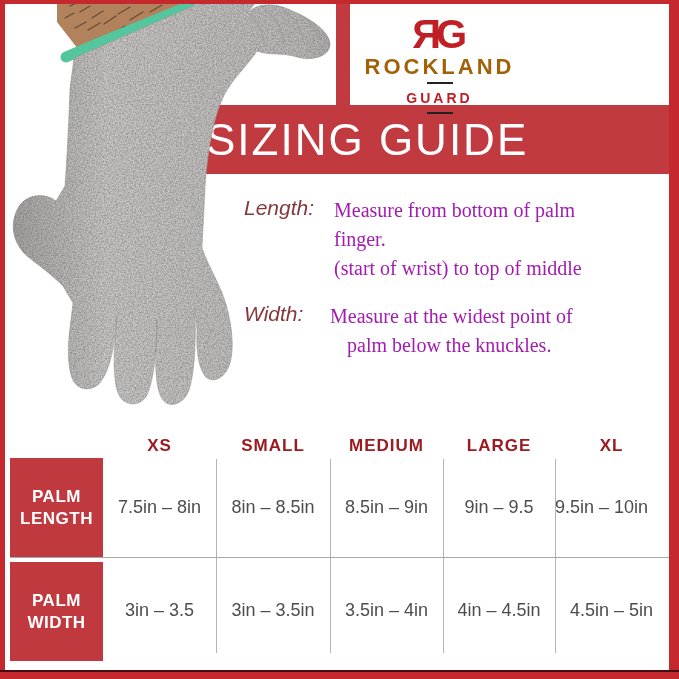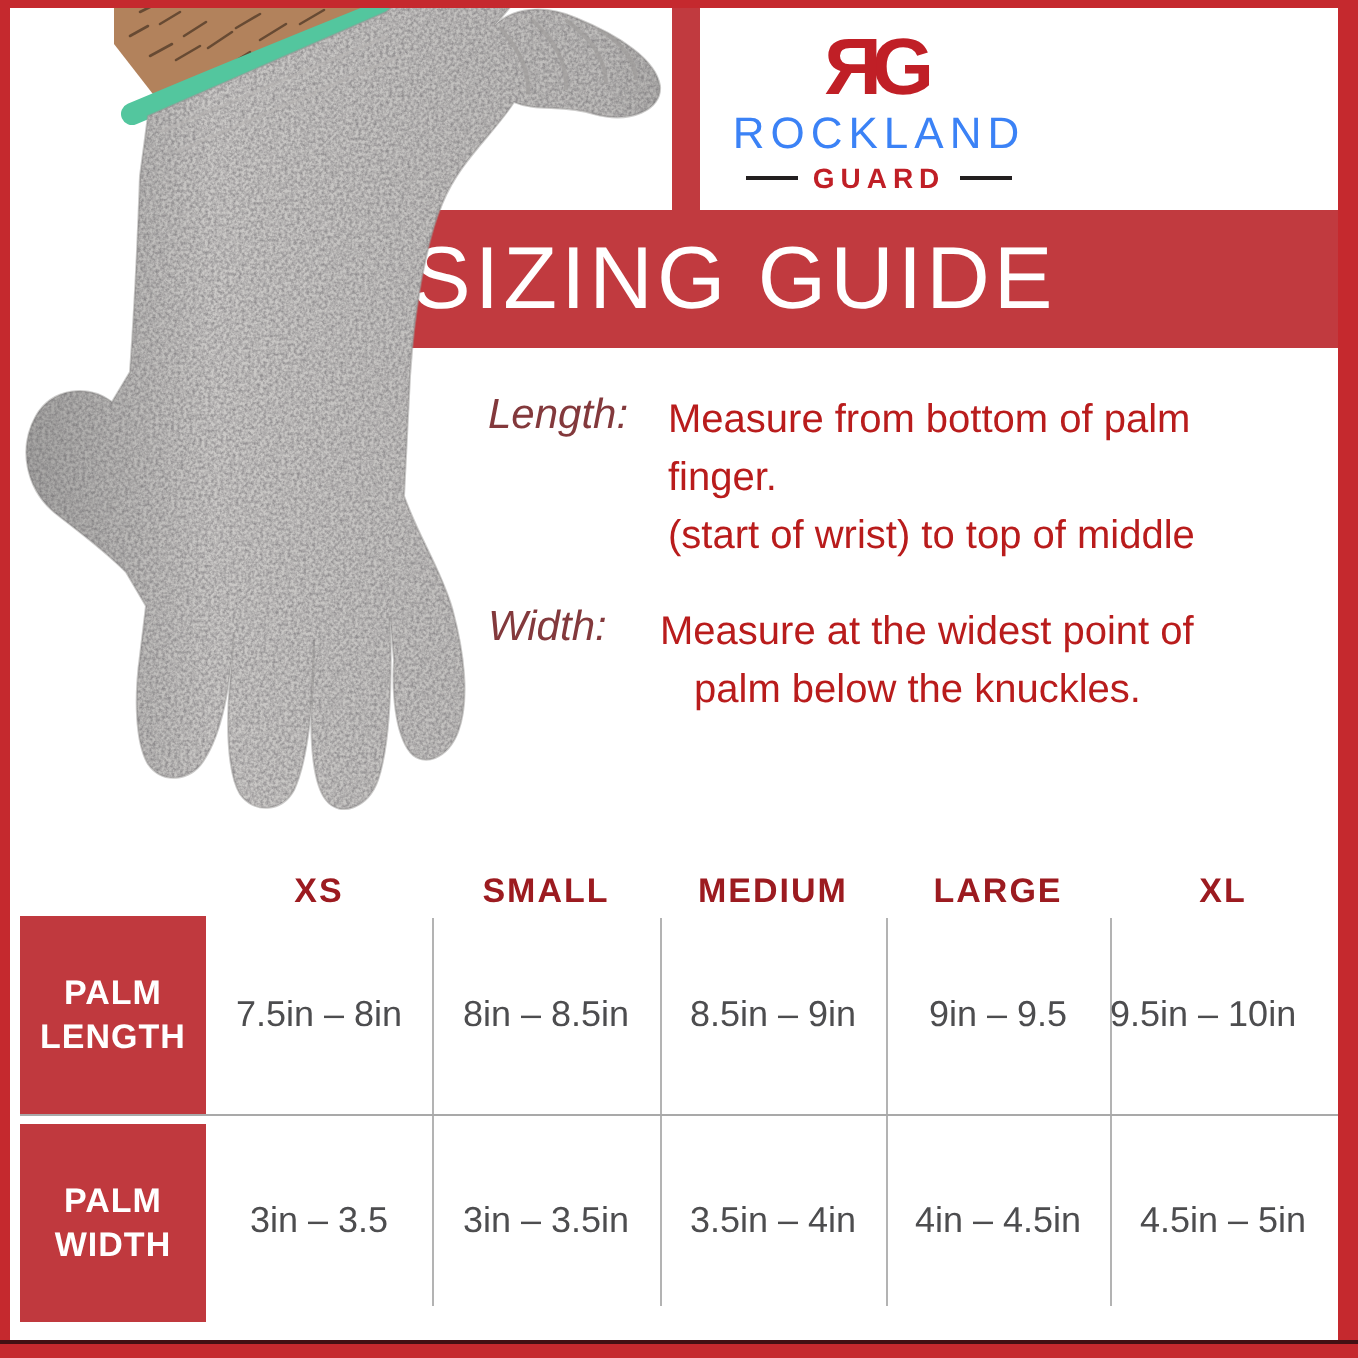--- a/index.html
+++ b/index.html
@@ -14,33 +14,33 @@
   #frame-bottom{left:0;top:670px;width:679px;height:9px;border-top:2px solid #421013;box-sizing:border-box;}
 
   
   #accent-bar{left:336px;top:0;width:14px;height:112px;background:#c13a3f;z-index:5;}
 
   
   #logo{left:352px;top:14px;width:175px;display:flex;flex-direction:column;align-items:center;z-index:6;}
   #monogram{display:flex;align-items:flex-end;line-height:1;margin-bottom:1px;}
   #monogram span{font-size:40px;font-weight:800;color:#c01f26;letter-spacing:-2px;}
   #monogram .flip{display:inline-block;transform:scaleX(-1);margin-right:-5px;}
-  #brand-name{font-size:22px;font-weight:400;color:#3b82f6;letter-spacing:3px;line-height:1;margin-top:1px;}
-  #brand-sub{display:flex;align-items:center;gap:7px;margin-top:4px;}
+  #brand-name{font-size:22px;font-weight:700;color:#a16207;letter-spacing:3px;line-height:1;margin-top:1px;}
+  #brand-sub{display:flex;align-items:center;gap:7px;margin-top:4px;flex-direction:column;}
   #brand-sub .dash{width:26px;height:2px;background:#231f20;}
   #brand-sub .sub-txt{font-size:14px;font-weight:700;color:#c01f26;letter-spacing:3px;line-height:1;}
 
   
   #banner{left:150px;top:105px;width:519px;height:69px;background:#c13a3f;z-index:2;
           display:flex;align-items:center;justify-content:flex-start;padding-left:56px;box-sizing:border-box;}
   #banner-title{color:#ffffff;font-size:44px;font-weight:400;letter-spacing:2px;white-space:nowrap;}
 
   
   .p-label{position:absolute;font-size:21px;font-style:italic;color:#83393c;z-index:4;}
-  .p-text{position:absolute;font-size:20px;color:#b91c1c;line-height:29px;z-index:4;}
+  .p-text{position:absolute;font-size:20px;color:#a21caf;line-height:29px;z-index:4;font-family:Liberation Serif, serif;}
   #length-label{left:244px;top:196px;}
   #length-text{left:334px;top:196px;width:320px;}
   #width-label{left:244px;top:302px;}
   #width-text{left:330px;top:302px;width:320px;}
   #width-text .indent{padding-left:17px;}
 
   
   .col-head{position:absolute;top:436px;text-align:center;font-size:17px;font-weight:700;
             letter-spacing:1px;color:#9c1b20;z-index:3;}
   .vline{position:absolute;top:459px;width:1px;height:194px;background:#b3b3b3;z-index:3;}

